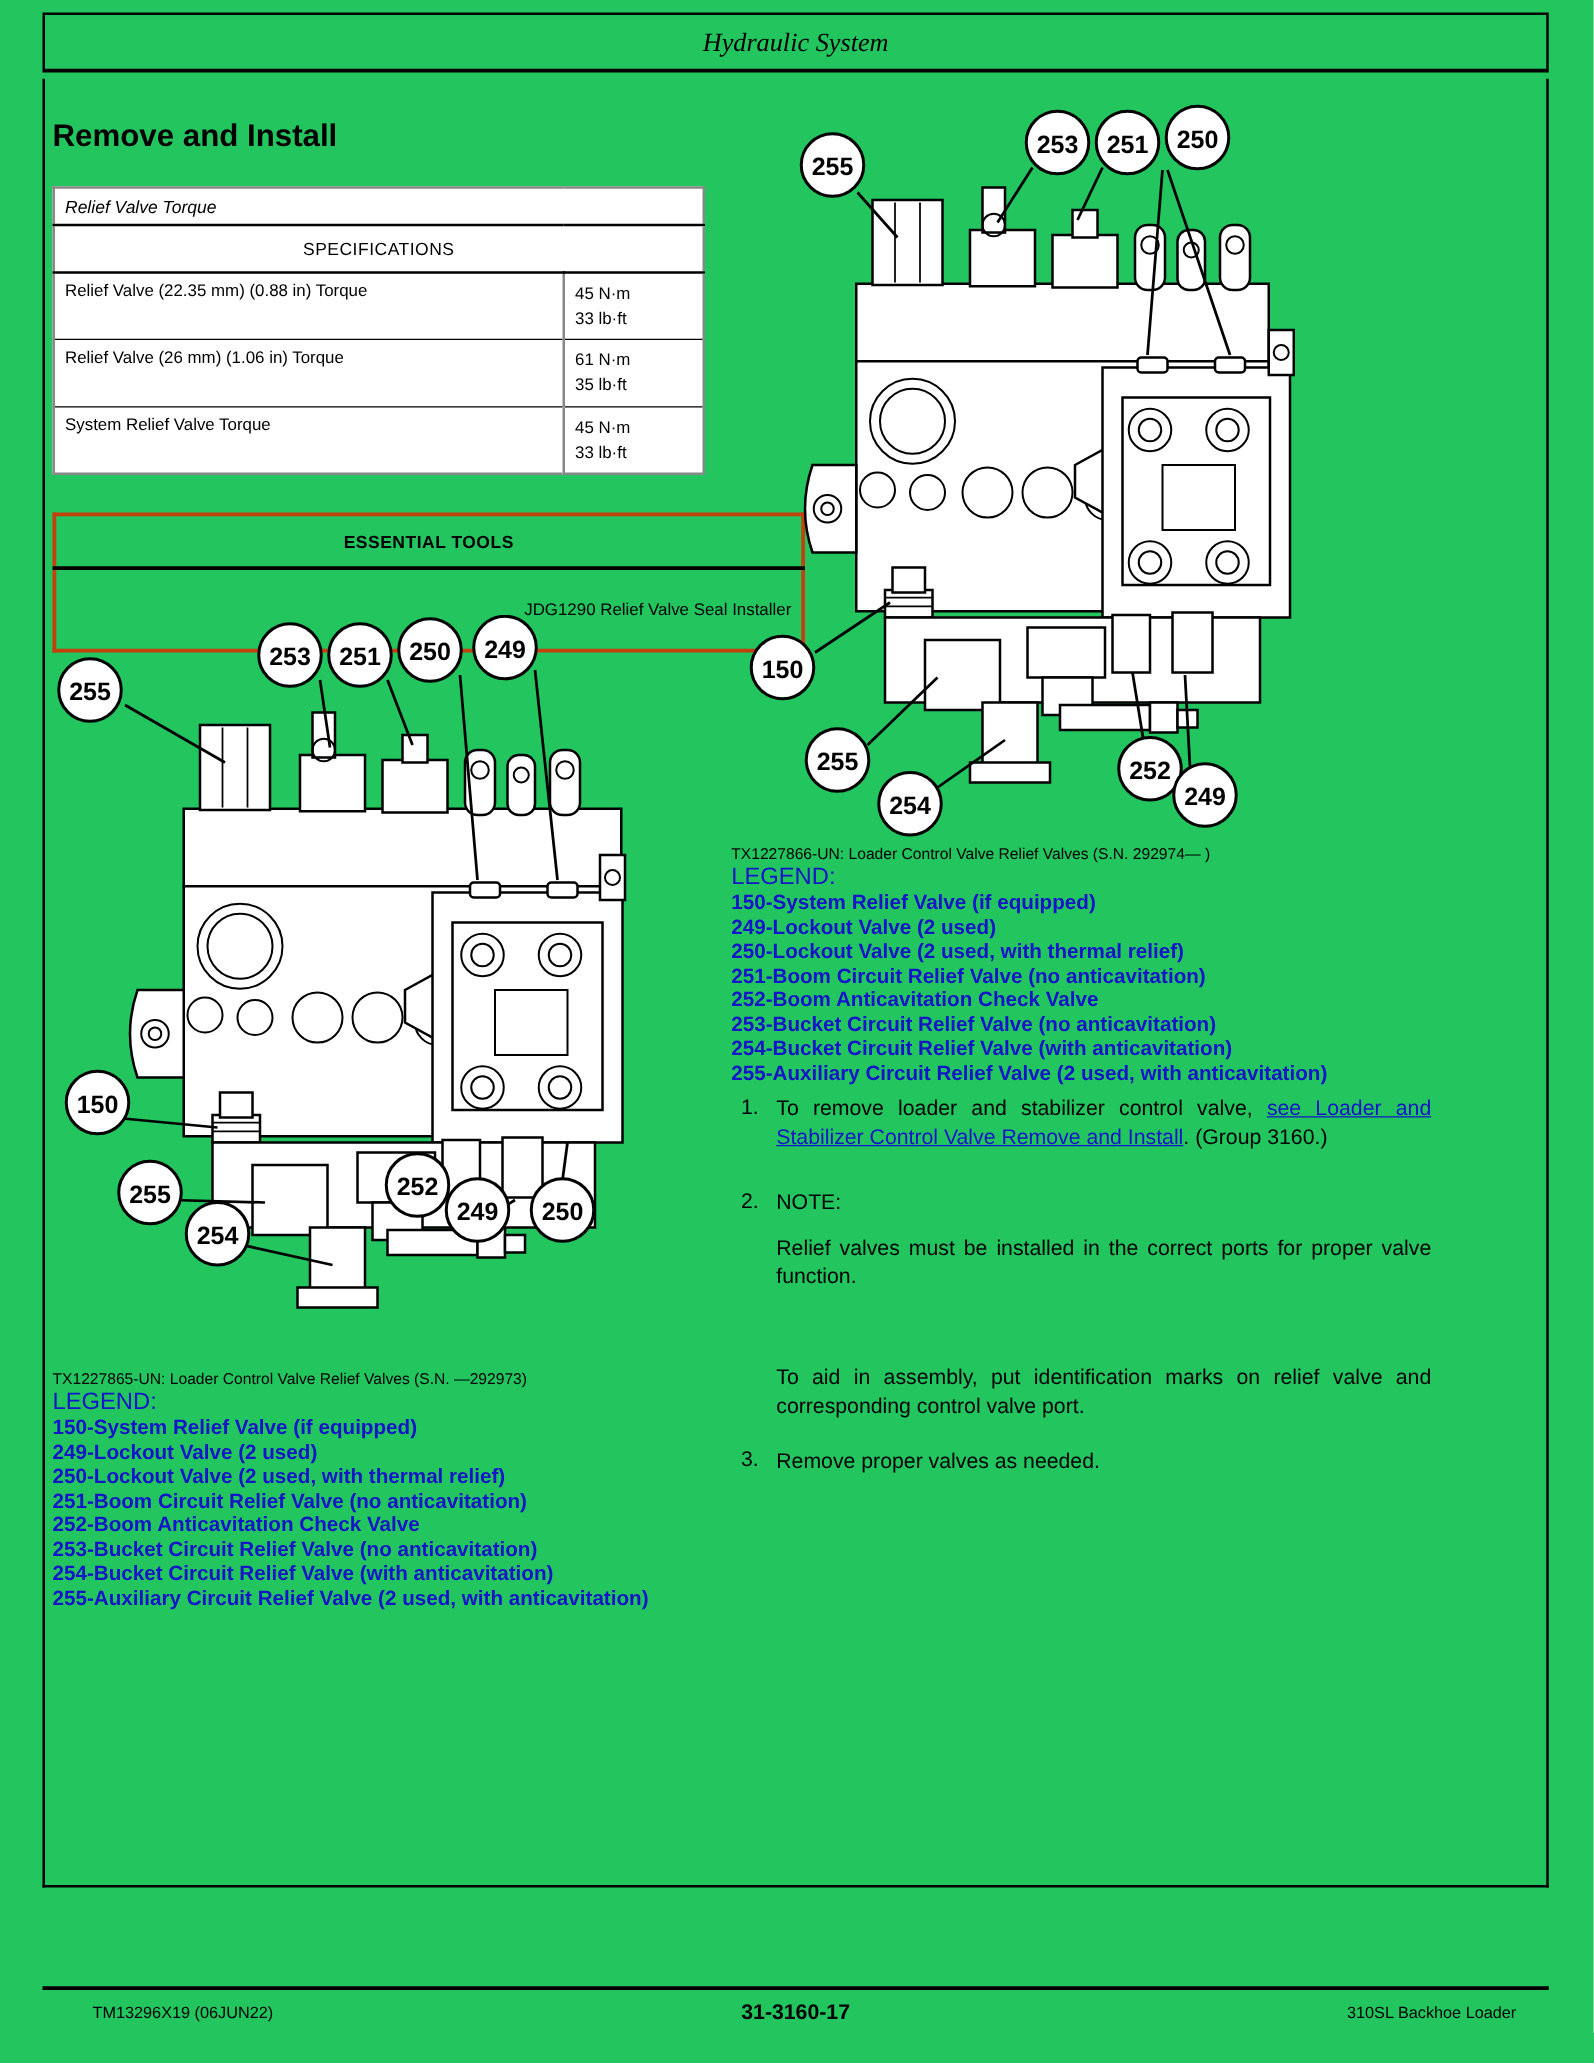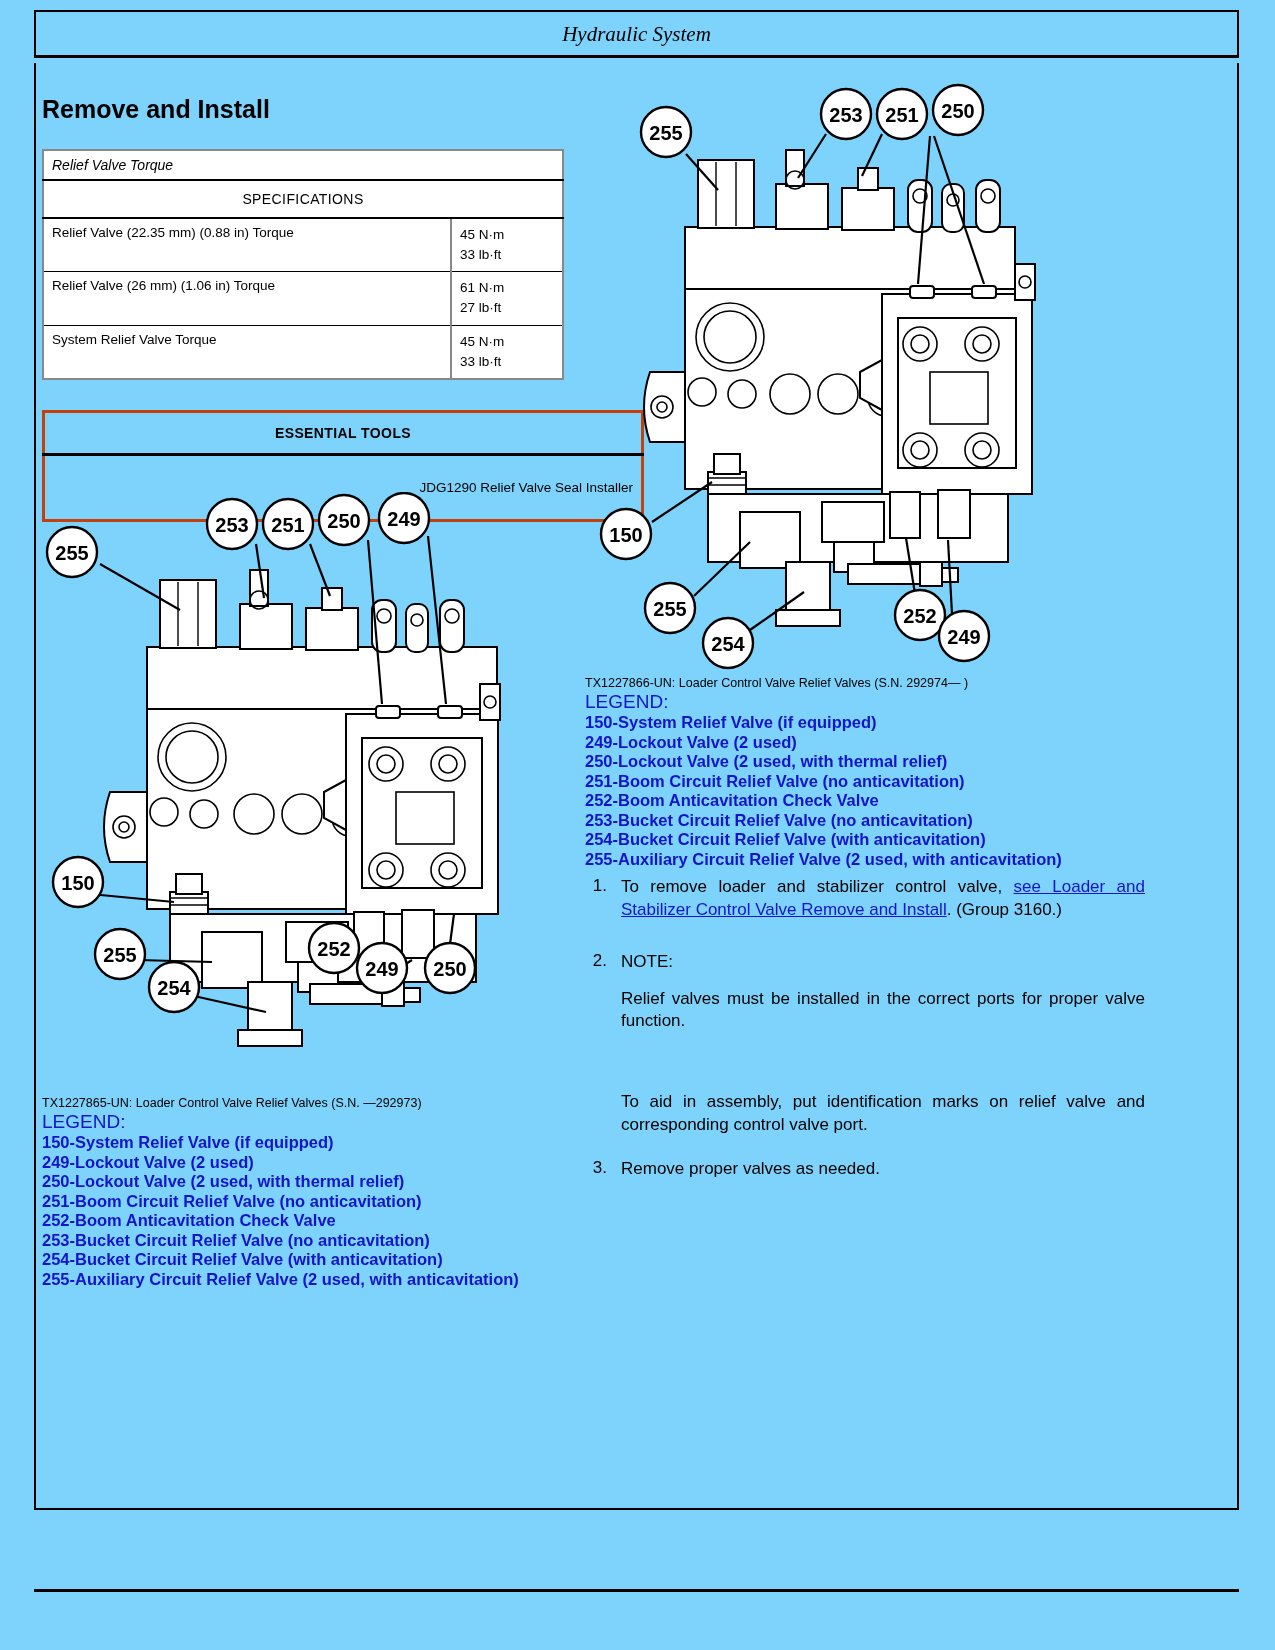--- a/index.html
+++ b/index.html
@@ -9,21 +9,21 @@
     background: #ffffff;
   }
   body {
     font-family: "Liberation Sans", sans-serif;
     color: #000000;
   }
   .page {
     position: relative;
     width: 1275px;
     height: 1650px;
-    background: #7dd3fc;
+    background: #22c55e;
     overflow: hidden;
     box-sizing: border-box;
   }
 
   
   .header-box {
     position: absolute;
     left: 34px;
     top: 10px;
     width: 1205px;
@@ -311,21 +311,21 @@
           <td class="spec-row-name">Relief Valve (22.35 mm) (0.88 in) Torque</td>
           <td class="spec-row-val">
             <span>45 N·m</span>
             <span>33 lb·ft</span>
           </td>
         </tr>
         <tr>
           <td class="spec-row-name">Relief Valve (26 mm) (1.06 in) Torque</td>
           <td class="spec-row-val">
             <span>61 N·m</span>
-            <span>27 lb·ft</span>
+            <span>35 lb·ft</span>
           </td>
         </tr>
         <tr>
           <td class="spec-row-name">System Relief Valve Torque</td>
           <td class="spec-row-val">
             <span>45 N·m</span>
             <span>33 lb·ft</span>
           </td>
         </tr>
       </tbody>
@@ -646,14 +646,19 @@
       <li>250-Lockout Valve (2 used, with thermal relief)</li>
       <li>251-Boom Circuit Relief Valve (no anticavitation)</li>
       <li>252-Boom Anticavitation Check Valve</li>
       <li>253-Bucket Circuit Relief Valve (no anticavitation)</li>
       <li>254-Bucket Circuit Relief Valve (with anticavitation)</li>
       <li>255-Auxiliary Circuit Relief Valve (2 used, with anticavitation)</li>
     </ul>
   </div>
 
   <div class="footer-rule"></div>
+  <div class="footer">
+    <div class="footer-left">TM13296X19 (06JUN22)</div>
+    <div class="footer-center">31-3160-17</div>
+    <div class="footer-right">310SL Backhoe Loader</div>
+  </div>
 
 </div>
 
 </body></html>

